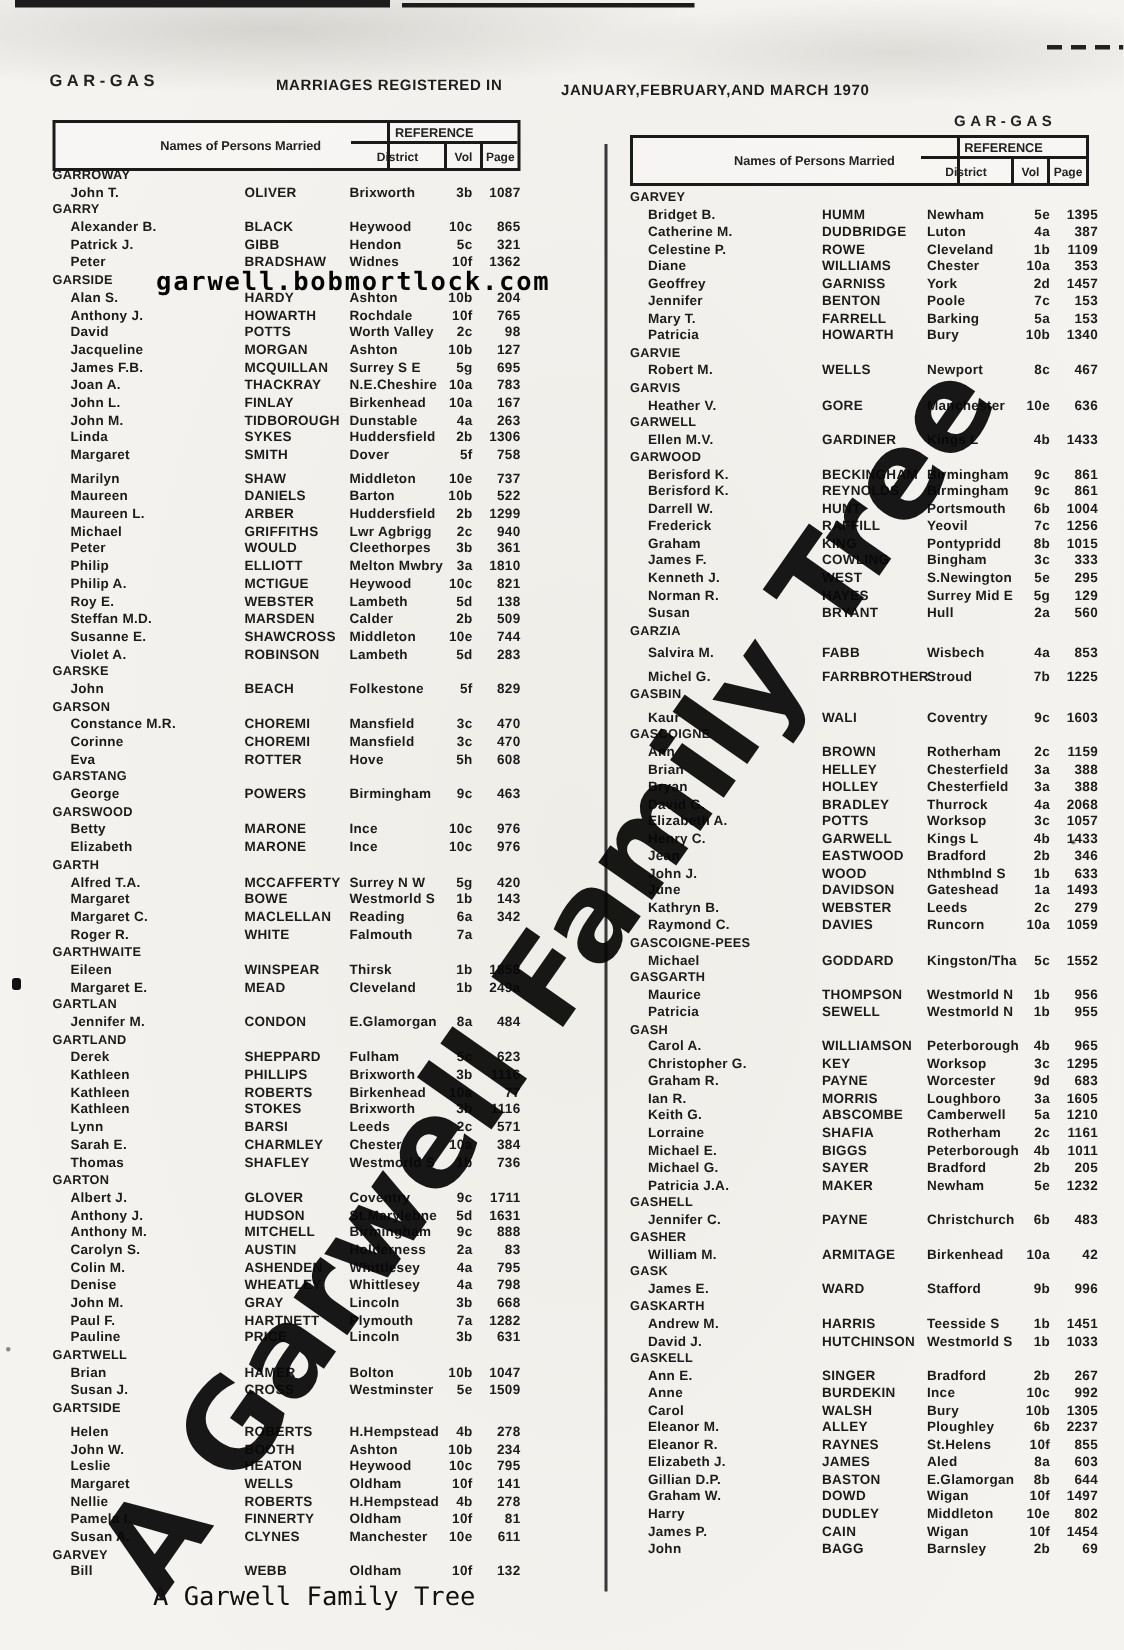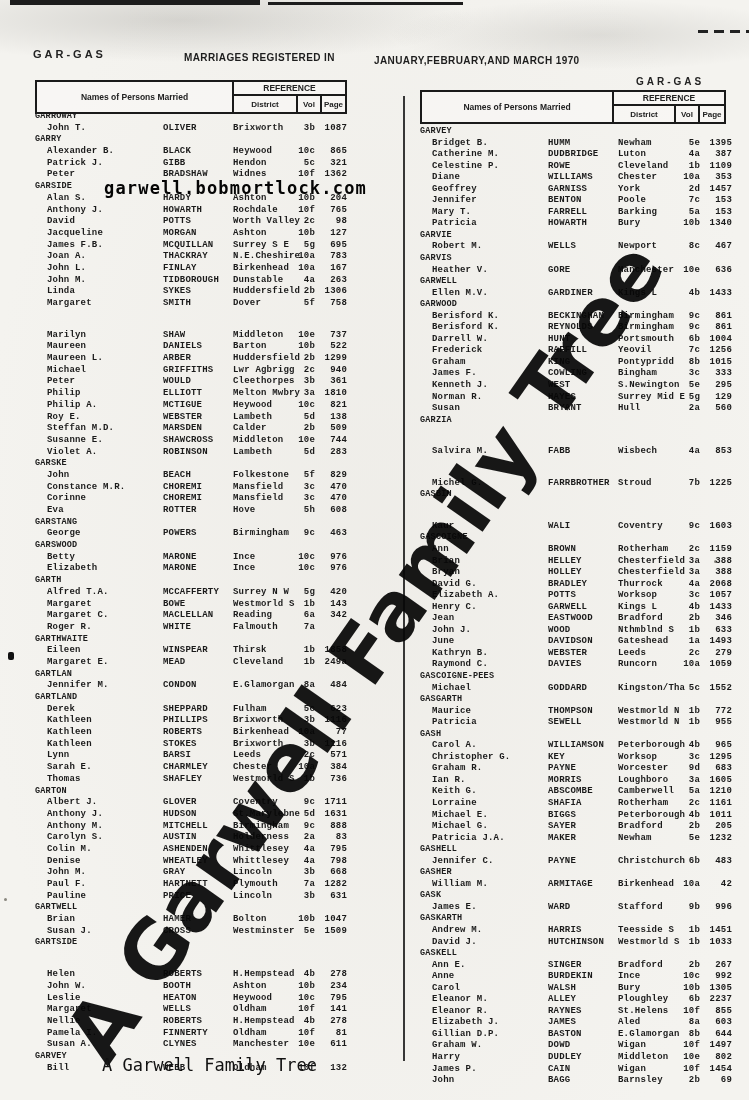--- a/index.html
+++ b/index.html
@@ -14,34 +14,34 @@
   
   .bar{position:absolute;background:#1c1c1c;}
   .dashes{position:absolute;height:3px;
     background:repeating-linear-gradient(90deg,#222 0 10px,transparent 10px 16px);}
   
   .tag{position:absolute;font-weight:bold;font-size:11px;letter-spacing:3px;color:#222;margin-top:28px;}
   .title{position:absolute;font-weight:bold;font-size:10px;color:#1d1d1d;letter-spacing:.4px;}
   
   .hbox{position:absolute;border:2px solid #1a1a1a;background:rgba(250,249,246,.6);}
   .hbox .names{position:absolute;left:0;top:0;bottom:0;display:flex;align-items:center;
-      justify-content:center;font-weight:bold;font-size:8.5px;color:#222;border-right:2px solid #1a1a1a;}
+      justify-content:center;font-weight:bold;font-size:8.5px;color:#222;border-right:2px solid #1a1a1a;padding-left:26px;}
   .hbox .refwrap{position:absolute;top:0;right:0;bottom:0;}
   .hbox .ref{height:12px;border-bottom:2px solid #1a1a1a;text-align:center;
       font-weight:bold;font-size:8.5px;color:#222;line-height:12px;}
   .hbox .sub{position:absolute;left:0;right:0;bottom:0;top:14px;display:flex;}
   .hbox .sub div{font-weight:bold;font-size:8px;color:#222;display:flex;align-items:center;justify-content:center;}
   .hbox .sub .dst{border-right:2px solid #1a1a1a;}
   .hbox .sub .vol{border-right:2px solid #1a1a1a;}
   
-  .tbl{position:absolute;color:#1b1b1b;font-weight:bold;font-size:9px;letter-spacing:.2px;font-family:Liberation Mono, monospace;}
+  .tbl{position:absolute;color:#1b1b1b;font-weight:bold;font-size:9px;letter-spacing:.2px;}
   .r{position:relative;}
   .tbl.lft .r{height:11.7px;}
   .tbl.rgt .r{height:11.55px;}
-  .r.gap{margin-top:20px;}
+  .r.gap{margin-top:4px;}
   .r.h{font-size:8.5px;}
   .c{position:absolute;top:0;white-space:nowrap;}
   .c.n{left:12px;}
   .c.s{left:128px;}
   .c.d{left:198px;}
   .c.v{left:252px;width:28px;text-align:right;}
   .c.p{left:280px;width:32px;text-align:right;}
   .vline{position:absolute;width:2px;background:#161616;opacity:.85;}
   
   .wm-url{position:absolute;left:104px;top:178px;font-family:"DejaVu Sans Mono",monospace;
@@ -277,20 +277,21 @@
         <span class="c p">283</span>
       </div>
       <div class="r h">GARSKE</div>
       <div class="r">
         <span class="c n">John</span>
         <span class="c s">BEACH</span>
         <span class="c d">Folkestone</span>
         <span class="c v">5f</span>
         <span class="c p">829</span>
       </div>
+      <div class="r h">GARSON</div>
       <div class="r">
         <span class="c n">Constance M.R.</span>
         <span class="c s">CHOREMI</span>
         <span class="c d">Mansfield</span>
         <span class="c v">3c</span>
         <span class="c p">470</span>
       </div>
       <div class="r">
         <span class="c n">Corinne</span>
         <span class="c s">CHOREMI</span>
@@ -822,21 +823,21 @@
         <span class="c d">Kingston/Tha</span>
         <span class="c v">5c</span>
         <span class="c p">1552</span>
       </div>
       <div class="r h">GASGARTH</div>
       <div class="r">
         <span class="c n">Maurice</span>
         <span class="c s">THOMPSON</span>
         <span class="c d">Westmorld N</span>
         <span class="c v">1b</span>
-        <span class="c p">772</span>
+        <span class="c p">956</span>
       </div>
       <div class="r">
         <span class="c n">Patricia</span>
         <span class="c s">SEWELL</span>
         <span class="c d">Westmorld N</span>
         <span class="c v">1b</span>
         <span class="c p">955</span>
       </div>
       <div class="r h">GASH</div>
       <div class="r">

